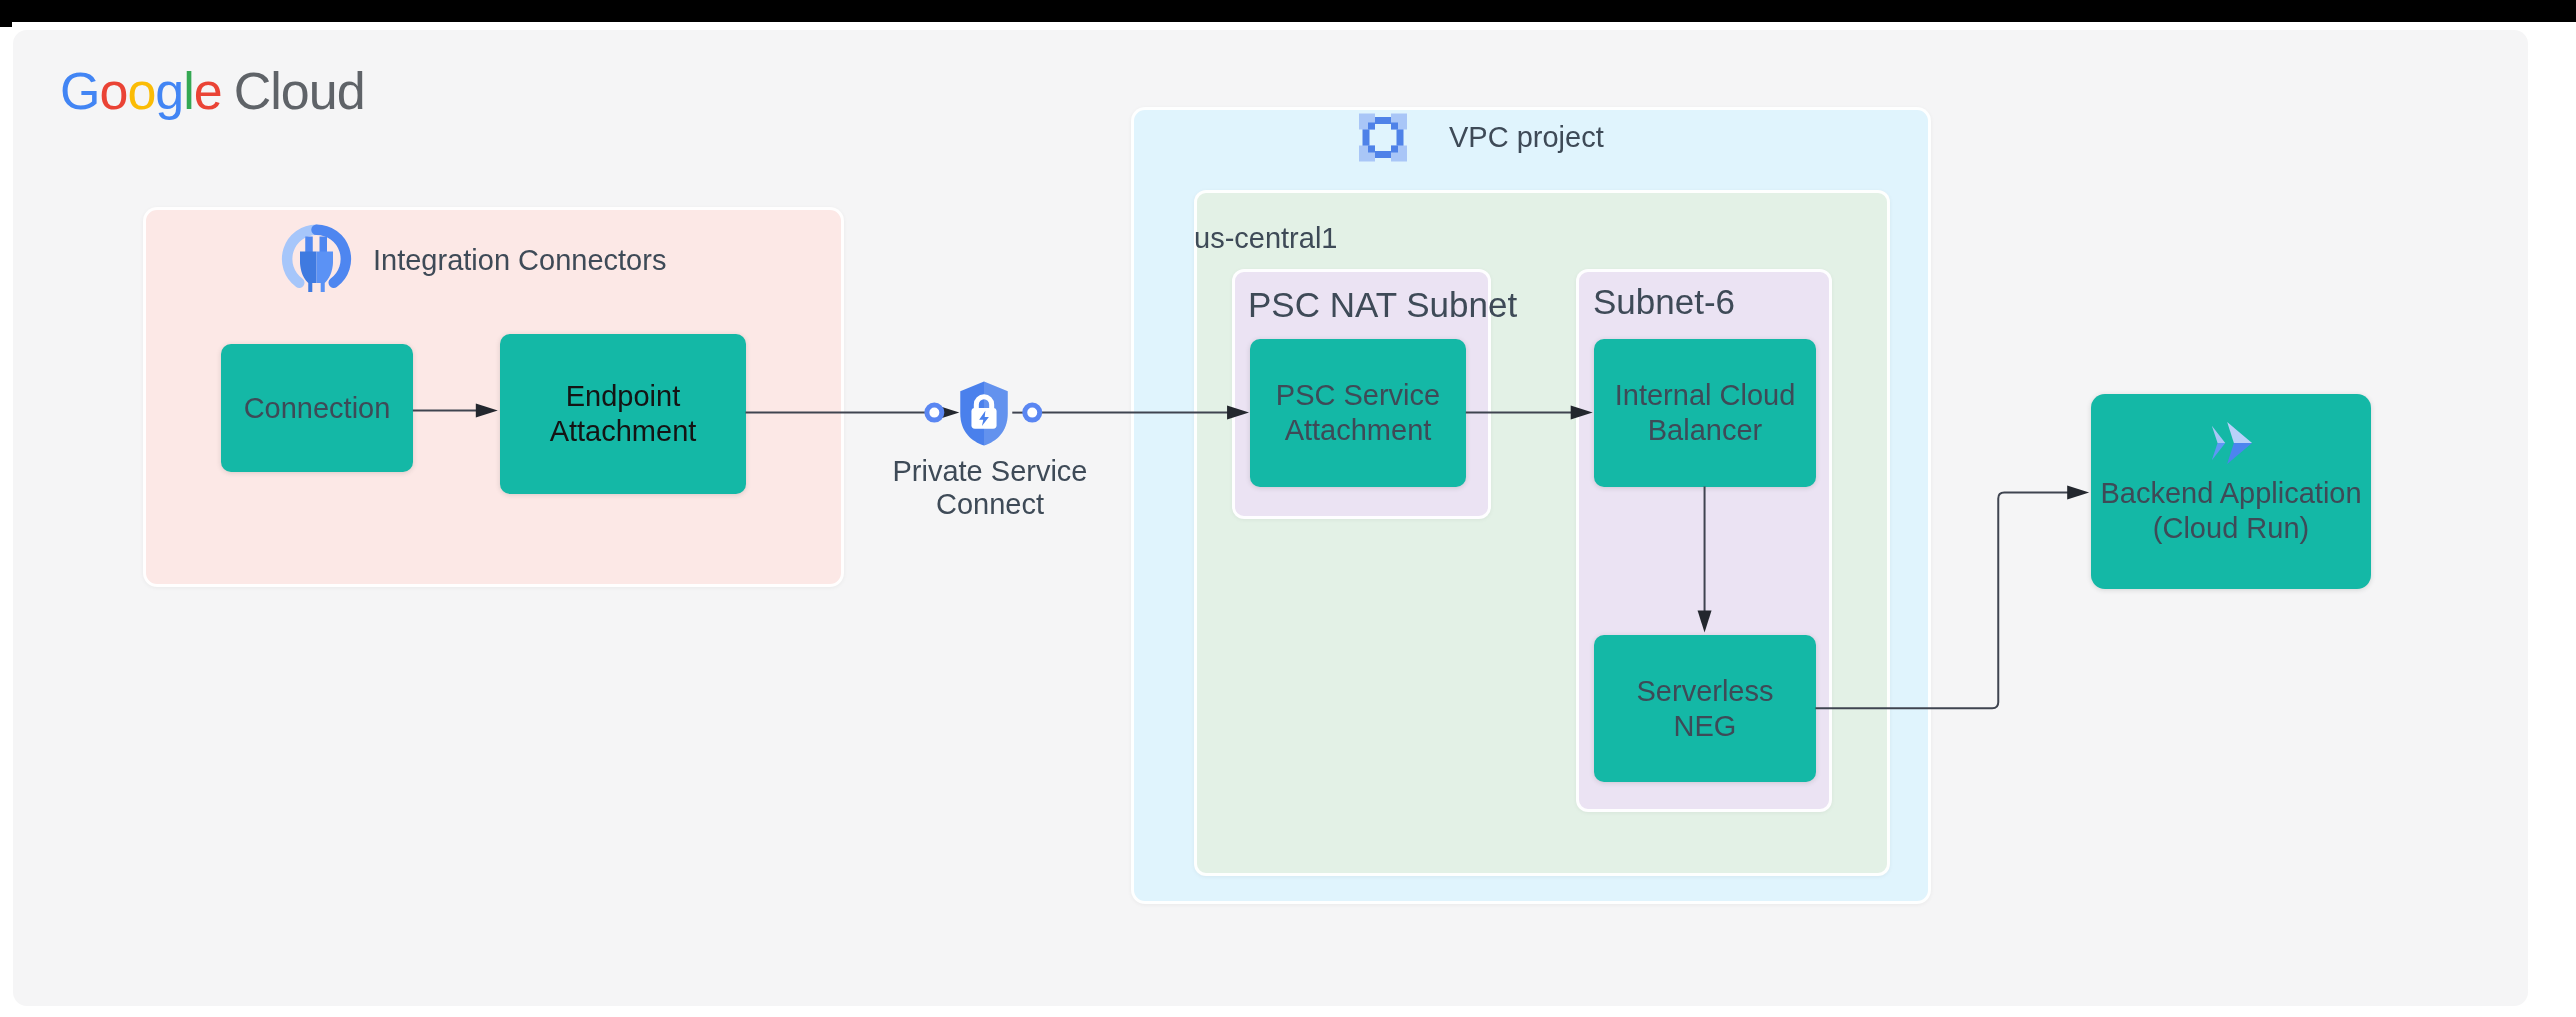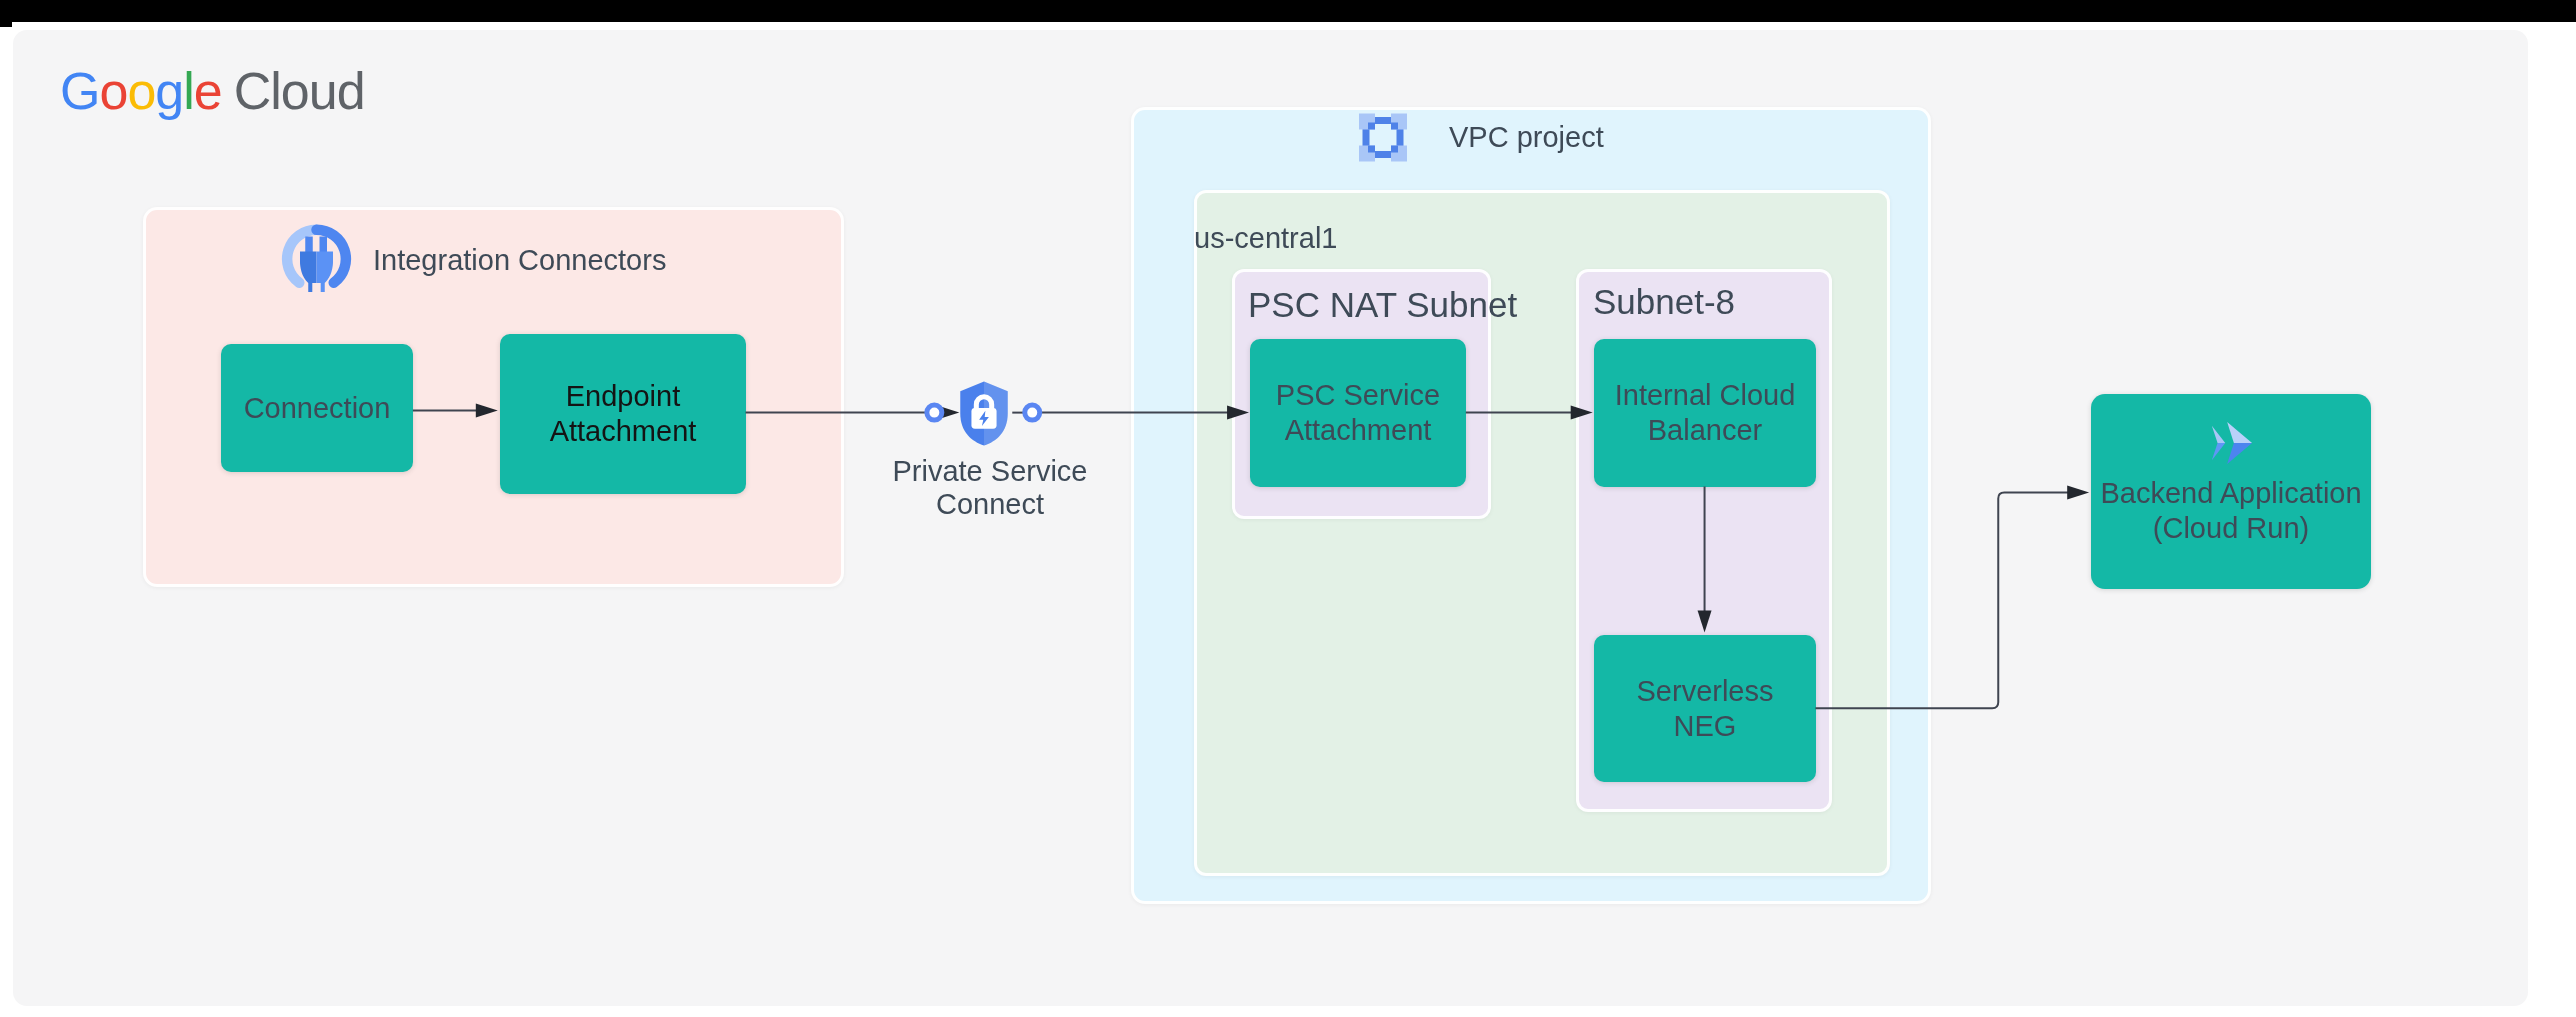--- a/index.html
+++ b/index.html
@@ -89,21 +89,21 @@
       <rect x="9" y="9" width="7" height="7" fill="#4f82e8"></rect>
       <rect x="32" y="9" width="7" height="7" fill="#4f82e8"></rect>
       <rect x="9" y="32" width="7" height="7" fill="#4f82e8"></rect>
       <rect x="32" y="32" width="7" height="7" fill="#4f82e8"></rect>
     </svg>
     <span class="group-label">VPC project</span>
   </div>
 
   <div class="region-label">us-central1</div>
   <div class="subnet-label sn1-label">PSC NAT Subnet</div>
-  <div class="subnet-label sn2-label">Subnet-8</div>
+  <div class="subnet-label sn2-label">Subnet-6</div>
 
   <div class="node n-connection">
     <span>Connection</span>
   </div>
   <div class="node n-endpoint">
     <span>Endpoint Attachment</span>
   </div>
   <div class="node n-psa">
     <span>PSC Service Attachment</span>
   </div>

